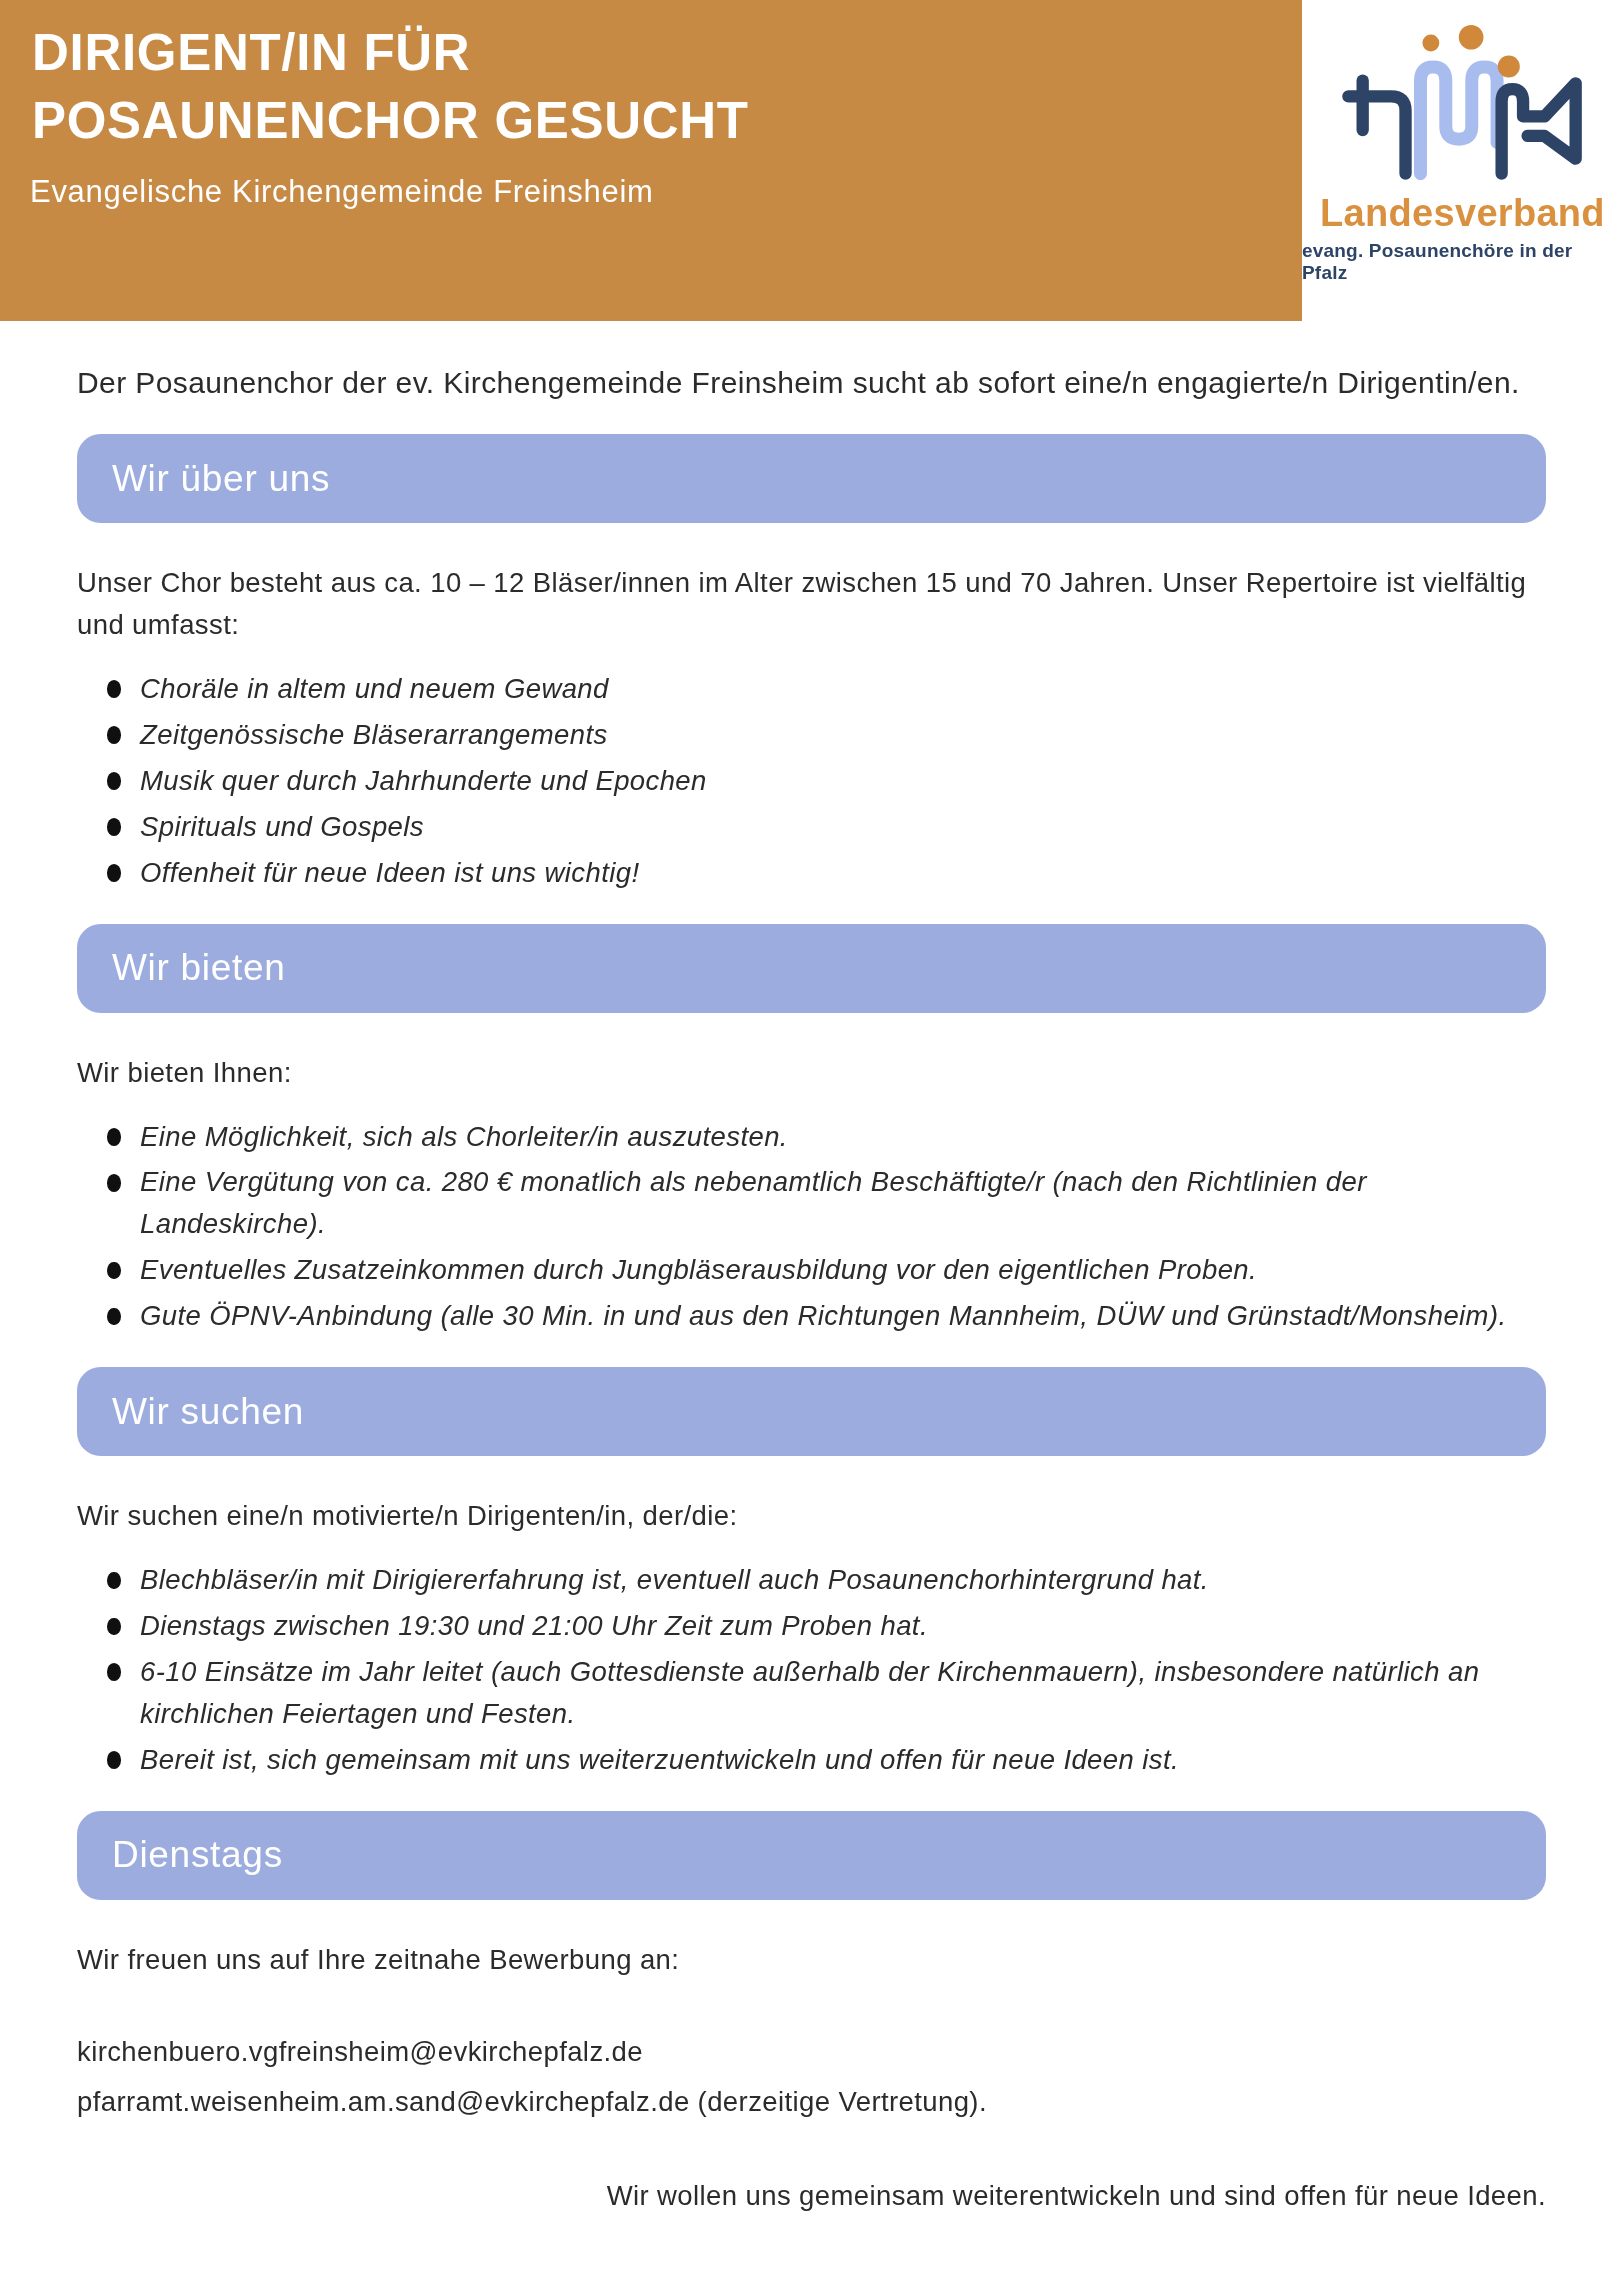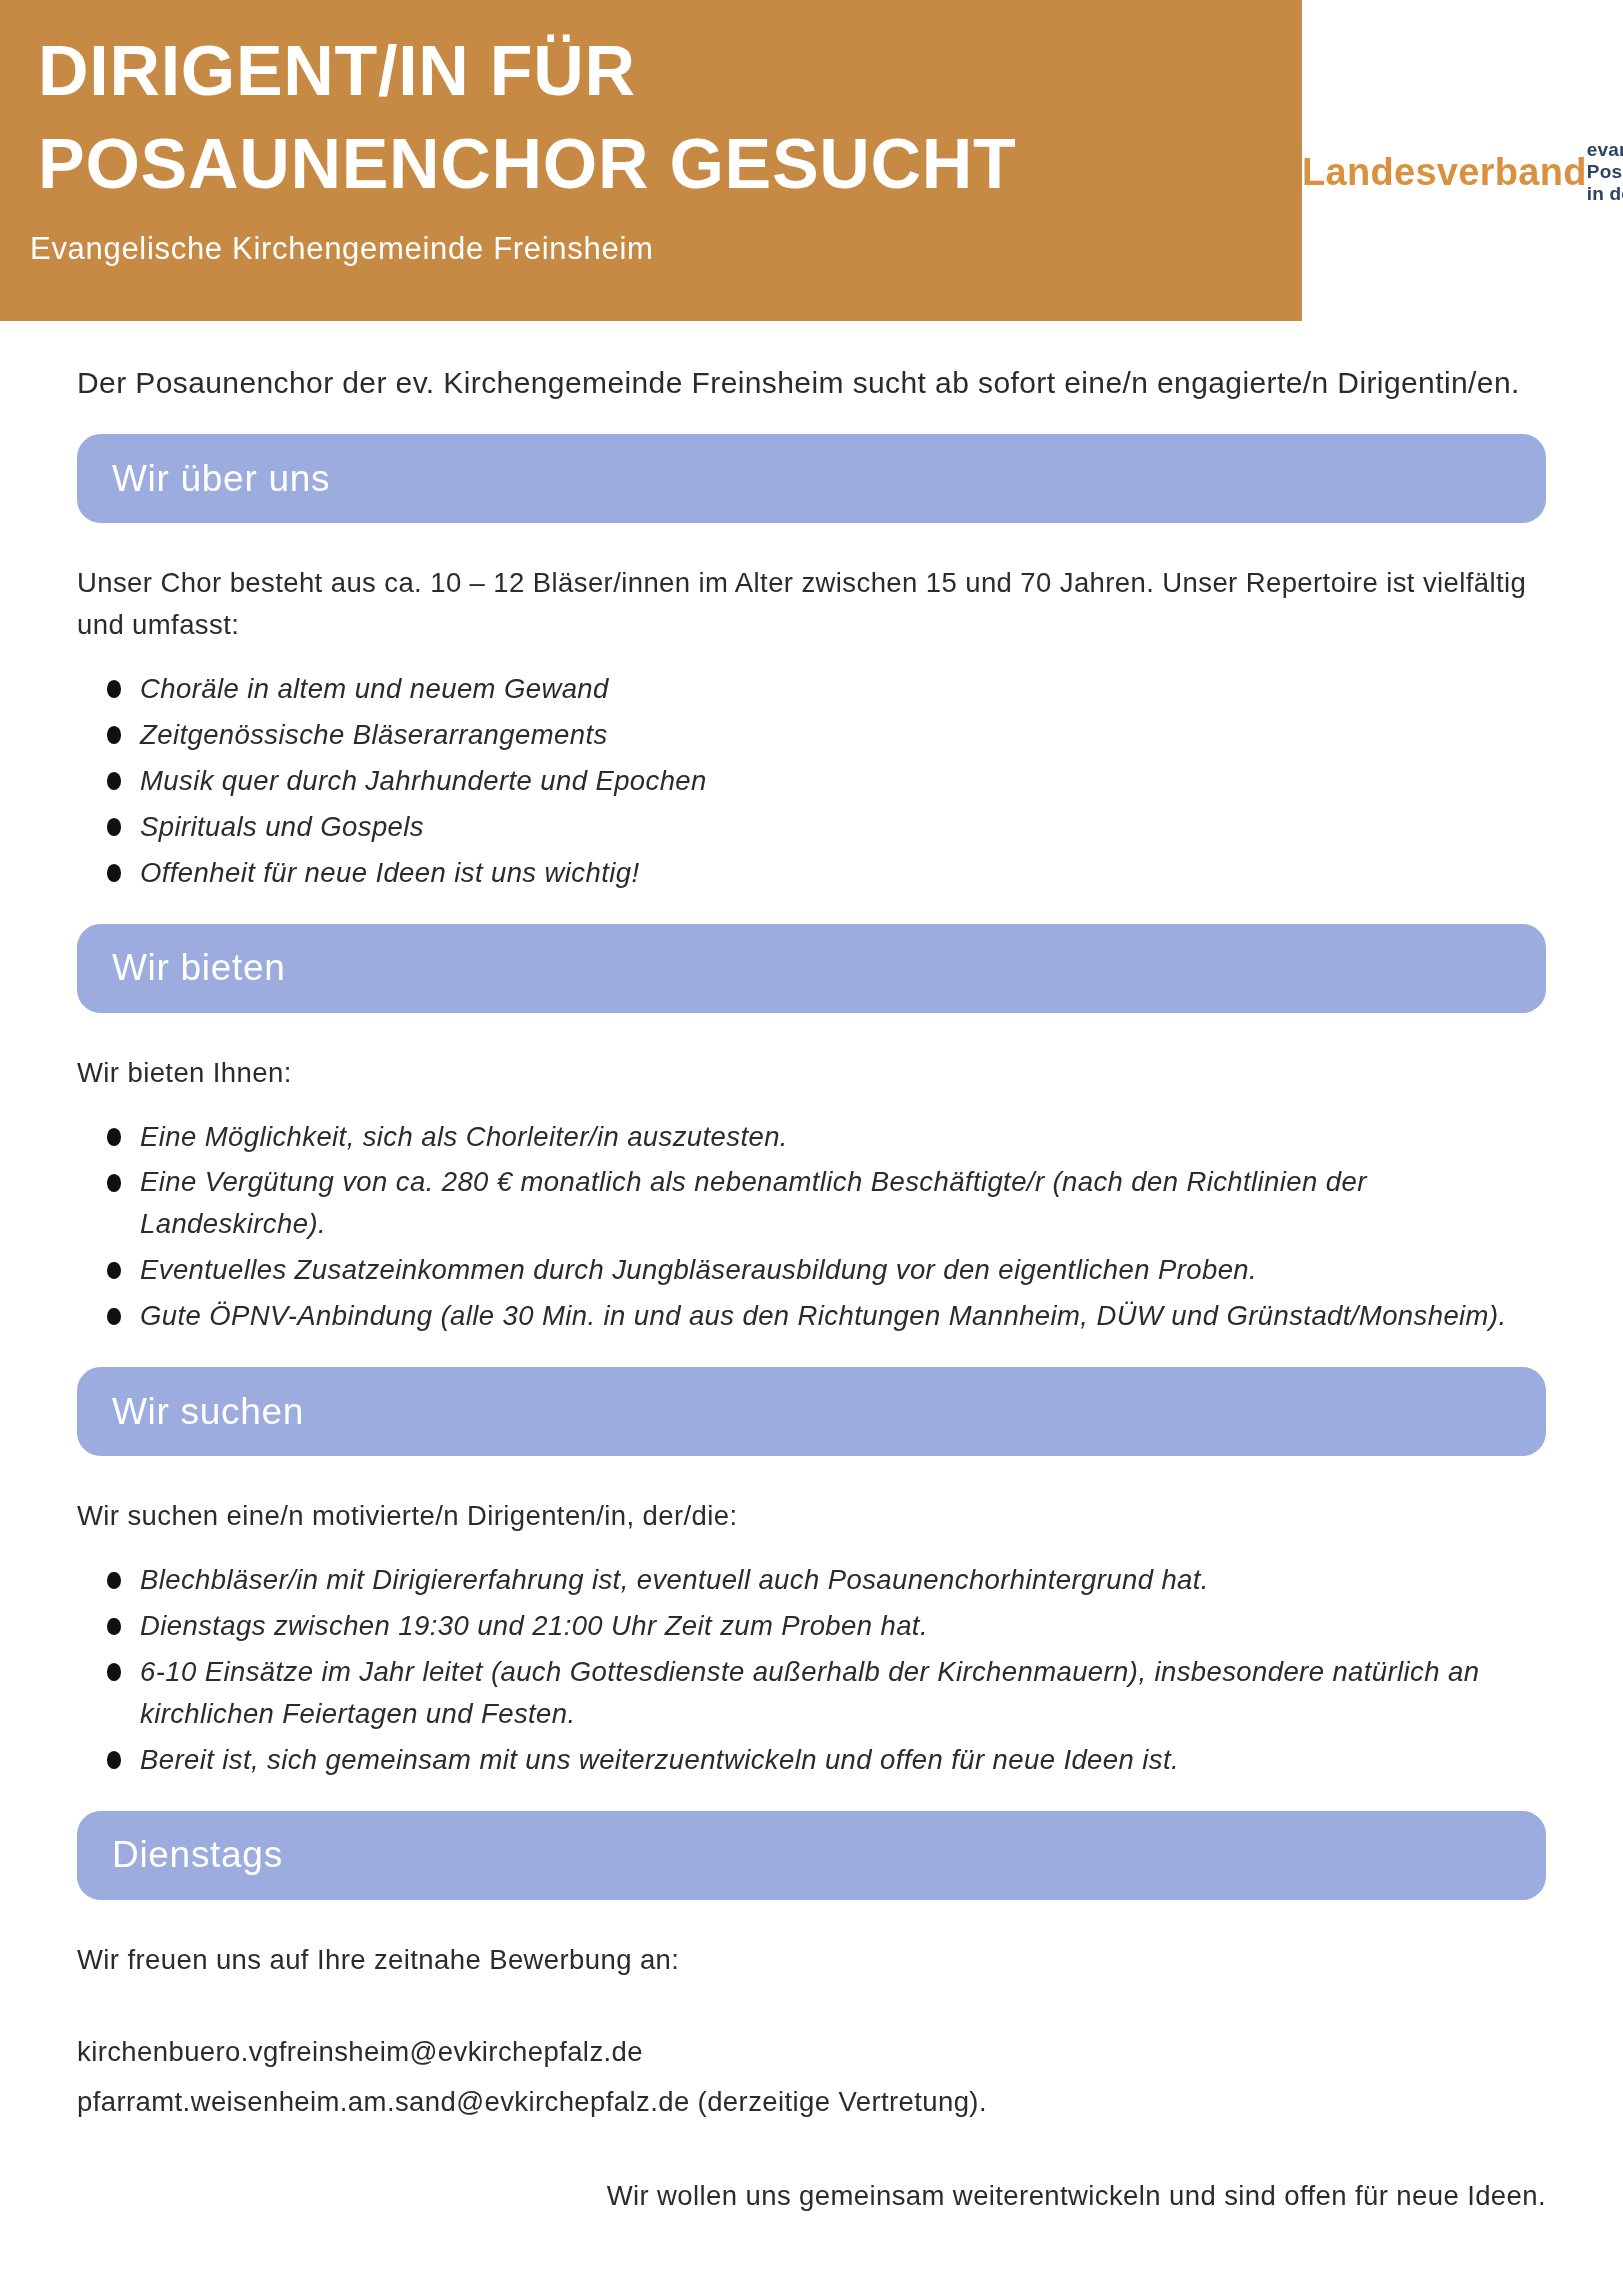--- a/index.html
+++ b/index.html
@@ -19,29 +19,29 @@
     font-family:"Liberation Sans",sans-serif;
     color:var(--body-text,#2b2b2b);
   }
   
   .header{display:flex;height:321px;}
   .header-left{
     flex:1;background:var(--header-orange,#C68A45);
     color:#fff;padding:17px 0 0 30px;box-sizing:border-box;
   }
   .page-title{
-    font-size:70px;font-weight:bold;line-height:1.33;letter-spacing:0.7px;
-    margin:8px;
+    font-size:51px;font-weight:bold;line-height:1.33;letter-spacing:0.7px;
+    margin:2px;
   }
   .page-subtitle{
     font-size:31px;font-weight:normal;letter-spacing:0.7px;margin-top:19.6px;
   }
   .logo-box{
     width:321px;background:#fff;box-sizing:border-box;
-    display:flex;flex-direction:row;align-items:center;
+    display:flex;flex-direction:column;align-items:center;
     padding-top:18.3px;
   }
   .logo-mark{width:250px;height:167px;display:block;}
   .logo-mark .navy{stroke:var(--logo-navy,#2E4467);stroke-width:19;fill:none;stroke-linecap:round;stroke-linejoin:round;}
   .logo-mark .lblue{stroke:var(--logo-light-blue,#A8BCEE);stroke-width:20;fill:none;stroke-linecap:round;stroke-linejoin:round;}
   .logo-mark .dot{fill:var(--logo-orange,#D0883B);}
   .logo-title{
     color:var(--logo-text-orange,#D9913F);
     font-size:38px;font-weight:bold;margin-top:6.5px;letter-spacing:0.3px;
   }

